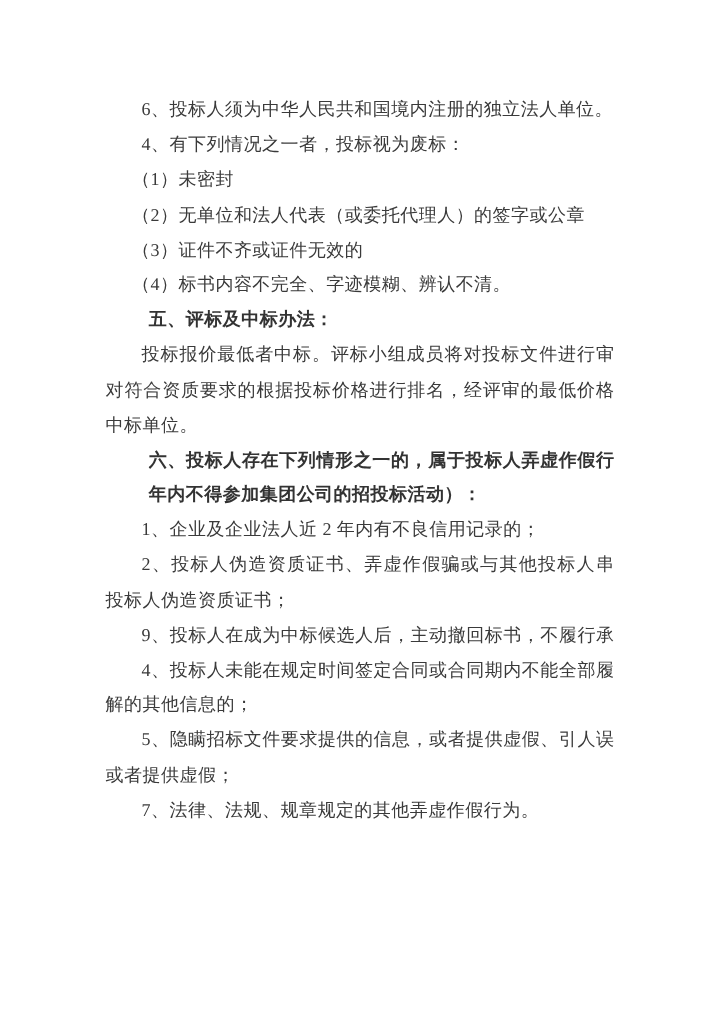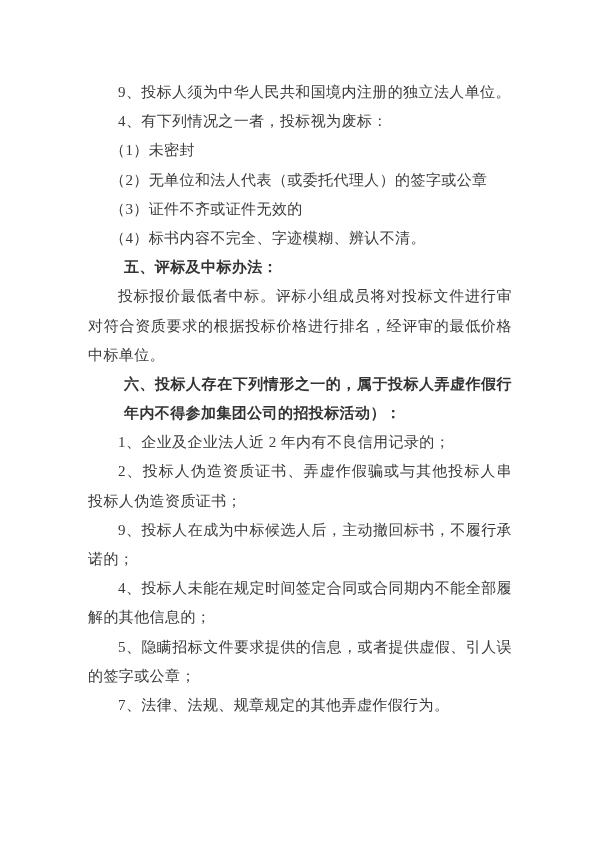--- a/index.html
+++ b/index.html
@@ -40,36 +40,35 @@
   .ind2 { padding-left: 30px; }
   
   .indp { padding-left: 22px; }
   .bold { font-weight: bold; color: #333333; margin-left: 36px; }
 </style>
 </head>
 <body>
 
 <div class="page">
   <div class="doc">
-    <div class="ln ind2">9、投标人须为中华人民共和国境内注册的独立法人单位。</div>
+    <div class="ln ind2">6、投标人须为中华人民共和国境内注册的独立法人单位。</div>
     <div class="ln ind2">4、有下列情况之一者，投标视为废标：</div>
     <div class="ln indp">（1）未密封</div>
     <div class="ln indp">（2）无单位和法人代表（或委托代理人）的签字或公章</div>
     <div class="ln indp">（3）证件不齐或证件无效的</div>
     <div class="ln indp">（4）标书内容不完全、字迹模糊、辨认不清。</div>
     <div class="ln bold">五、评标及中标办法：</div>
     <div class="ln ind2 jf">投标报价最低者中标。评标小组成员将对投标文件进行审查，</div>
     <div class="ln jf">对符合资质要求的根据投标价格进行排名，经评审的最低价格为</div>
     <div class="ln">中标单位。</div>
     <div class="ln bold jf">六、投标人存在下列情形之一的，属于投标人弄虚作假行为（2</div>
     <div class="ln bold">年内不得参加集团公司的招投标活动）：</div>
     <div class="ln ind2">1、企业及企业法人近 2 年内有不良信用记录的；</div>
     <div class="ln ind2 jf">2、投标人伪造资质证书、弄虚作假骗或与其他投标人串标、</div>
     <div class="ln">投标人伪造资质证书；</div>
     <div class="ln ind2 jf">9、投标人在成为中标候选人后，主动撤回标书，不履行承</div>
-    <div class="ln">诺的；</div>
     <div class="ln ind2 jf">4、投标人未能在规定时间签定合同或合同期内不能全部履</div>
     <div class="ln">解的其他信息的；</div>
     <div class="ln ind2 jf">5、隐瞒招标文件要求提供的信息，或者提供虚假、引人误</div>
-    <div class="ln">的签字或公章；</div>
+    <div class="ln">或者提供虚假；</div>
     <div class="ln ind2">7、法律、法规、规章规定的其他弄虚作假行为。</div>
   </div>
 </div>
 
 </body></html>

